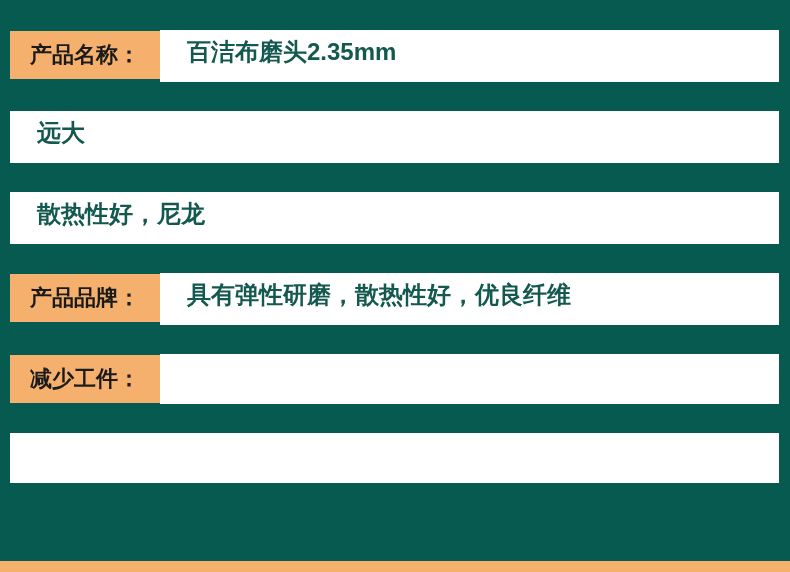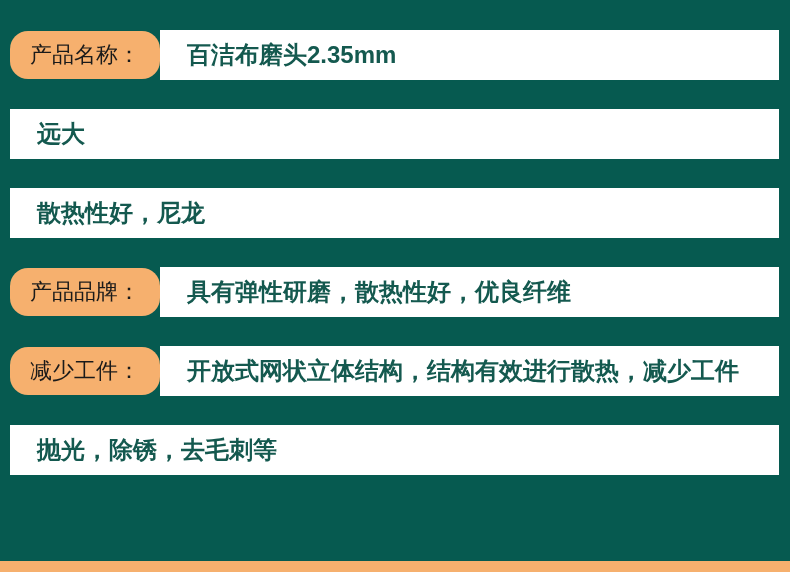--- a/index.html
+++ b/index.html
@@ -31,31 +31,30 @@
   }
   .label-box {
     flex: 0 0 150px;
     height: 48px;
     margin-top: 1px;
     background: var(--color-accent);
     display: flex;
     align-items: center;
     justify-content: center;
     font-size: 22px;
-    font-weight: 400;
+    font-weight: 700;
     color: var(--color-label-text);
     white-space: nowrap;
-    border-radius: 18px;
   }
   .content-box {
     flex: 1;
     min-height: 50px;
     background: var(--color-content-bg);
     box-sizing: border-box;
-    padding: 5px 16px 5px 27px;
+    padding: 5px 16px 13px 27px;
     display: flex;
     flex-direction: column;
     justify-content: center;
   }
   .content-line {
     font-size: 24px;
     font-weight: 700;
     line-height: 34px;
     color: var(--color-content-text);
     white-space: nowrap;
@@ -96,25 +95,23 @@
   <div class="row">
     <div class="label-box">产品品牌：</div>
     <div class="content-box">
       <div class="content-line">具有弹性研磨，散热性好，优良纤维</div>
     </div>
   </div>
 
   <div class="row">
     <div class="label-box">减少工件：</div>
     <div class="content-box">
-      <div class="content-line">开放式网状立体结构，结构有效进行散热，减少工件</div>
     </div>
   </div>
 
   <div class="row">
     <div class="content-box">
-      <div class="content-line">抛光，除锈，去毛刺等</div>
     </div>
   </div>
 
   <div class="bottom-bar"></div>
 
 </div>
 
 </body></html>

